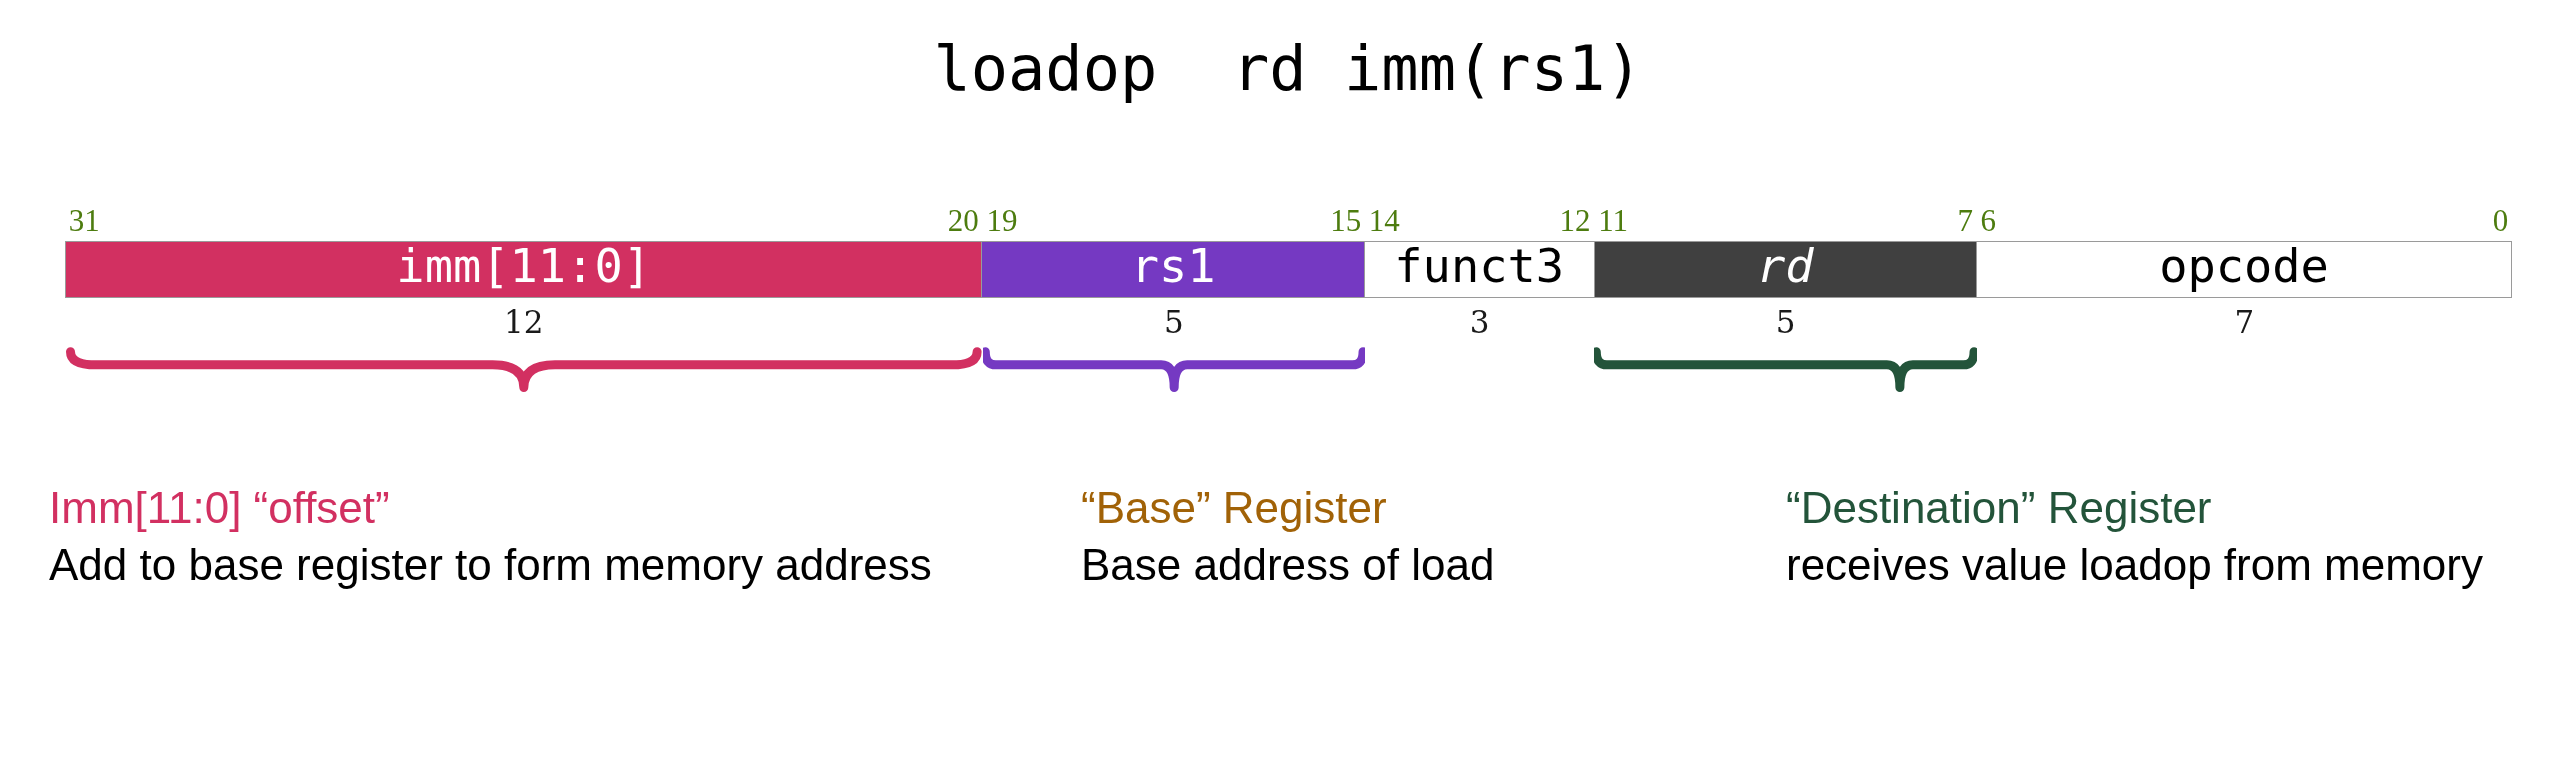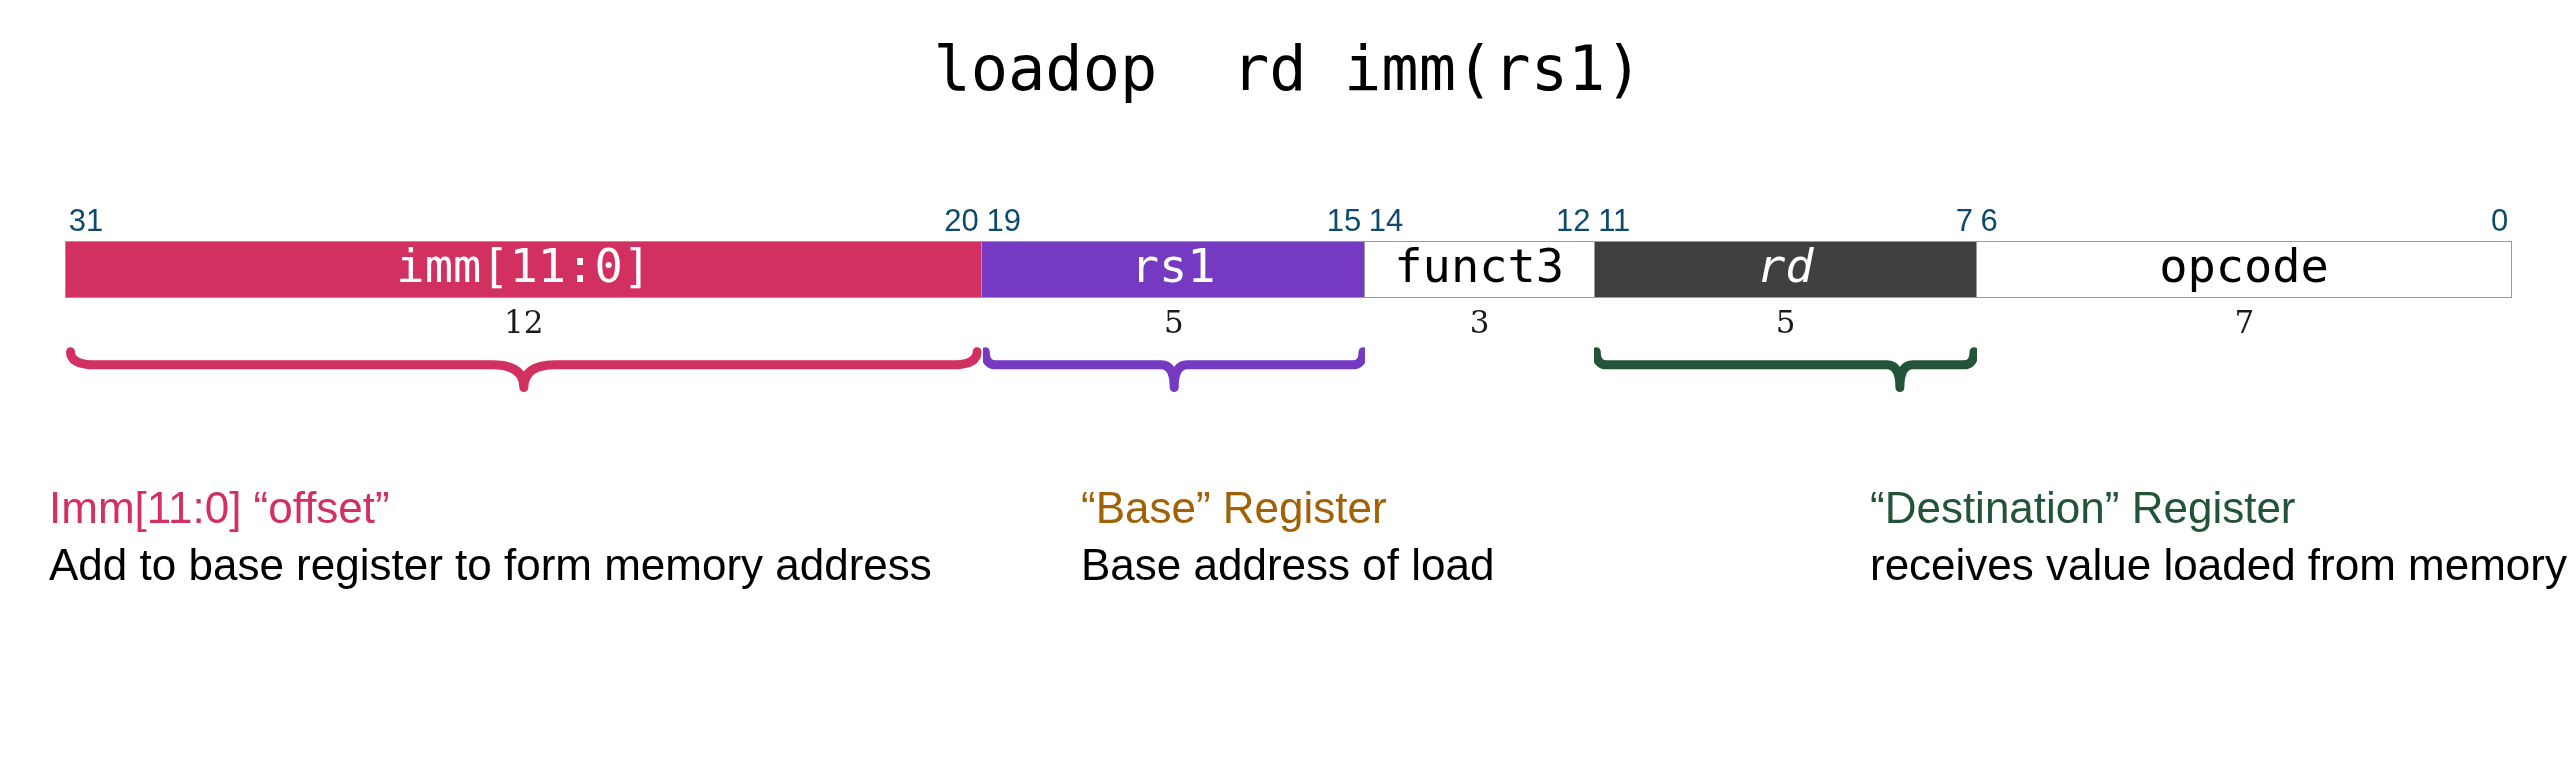--- a/index.html
+++ b/index.html
@@ -40,23 +40,23 @@
     width:100%;
   }
   .bitcell{
     position:absolute;
     top:0;
     height:40px;
   }
   .bitnum{
     position:absolute;
     top:0;
-    font-family:Liberation Sans, sans-serif;
+    font-family:Liberation Serif, serif;
     font-size:31px;
-    color:#0c4a6e;
+    color:#4d7c0f;
     line-height:40px;
     white-space:nowrap;
   }
   .bitnum.left{left:3.8px;}
   .bitnum.right{right:3.8px;}
 
   
   #bar{
     position:relative;
     display:flex;
@@ -211,18 +211,18 @@
 
 <div id="notes-layer">
     <div class="note" style="left: 49px; width: 979px;">
       <div class="note-head" style="color: rgb(210, 48, 97);">Imm[11:0] “offset”</div>
       <div class="note-body">Add to base register to form memory address</div>
     </div>
     <div class="note" style="left: 1081px; width: 589px;">
       <div class="note-head" style="color: #a16207;">“Base” Register</div>
       <div class="note-body">Base address of load</div>
     </div>
-    <div class="note" style="left: 1870px; width: 703px;">
+    <div class="note" style="left: 1786px; width: 703px;">
       <div class="note-head" style="color: rgb(35, 84, 58);">“Destination” Register</div>
-      <div class="note-body">receives value loaded from memory</div>
+      <div class="note-body">receives value loadop from memory</div>
     </div>
   </div>
 
 
 </body></html>

